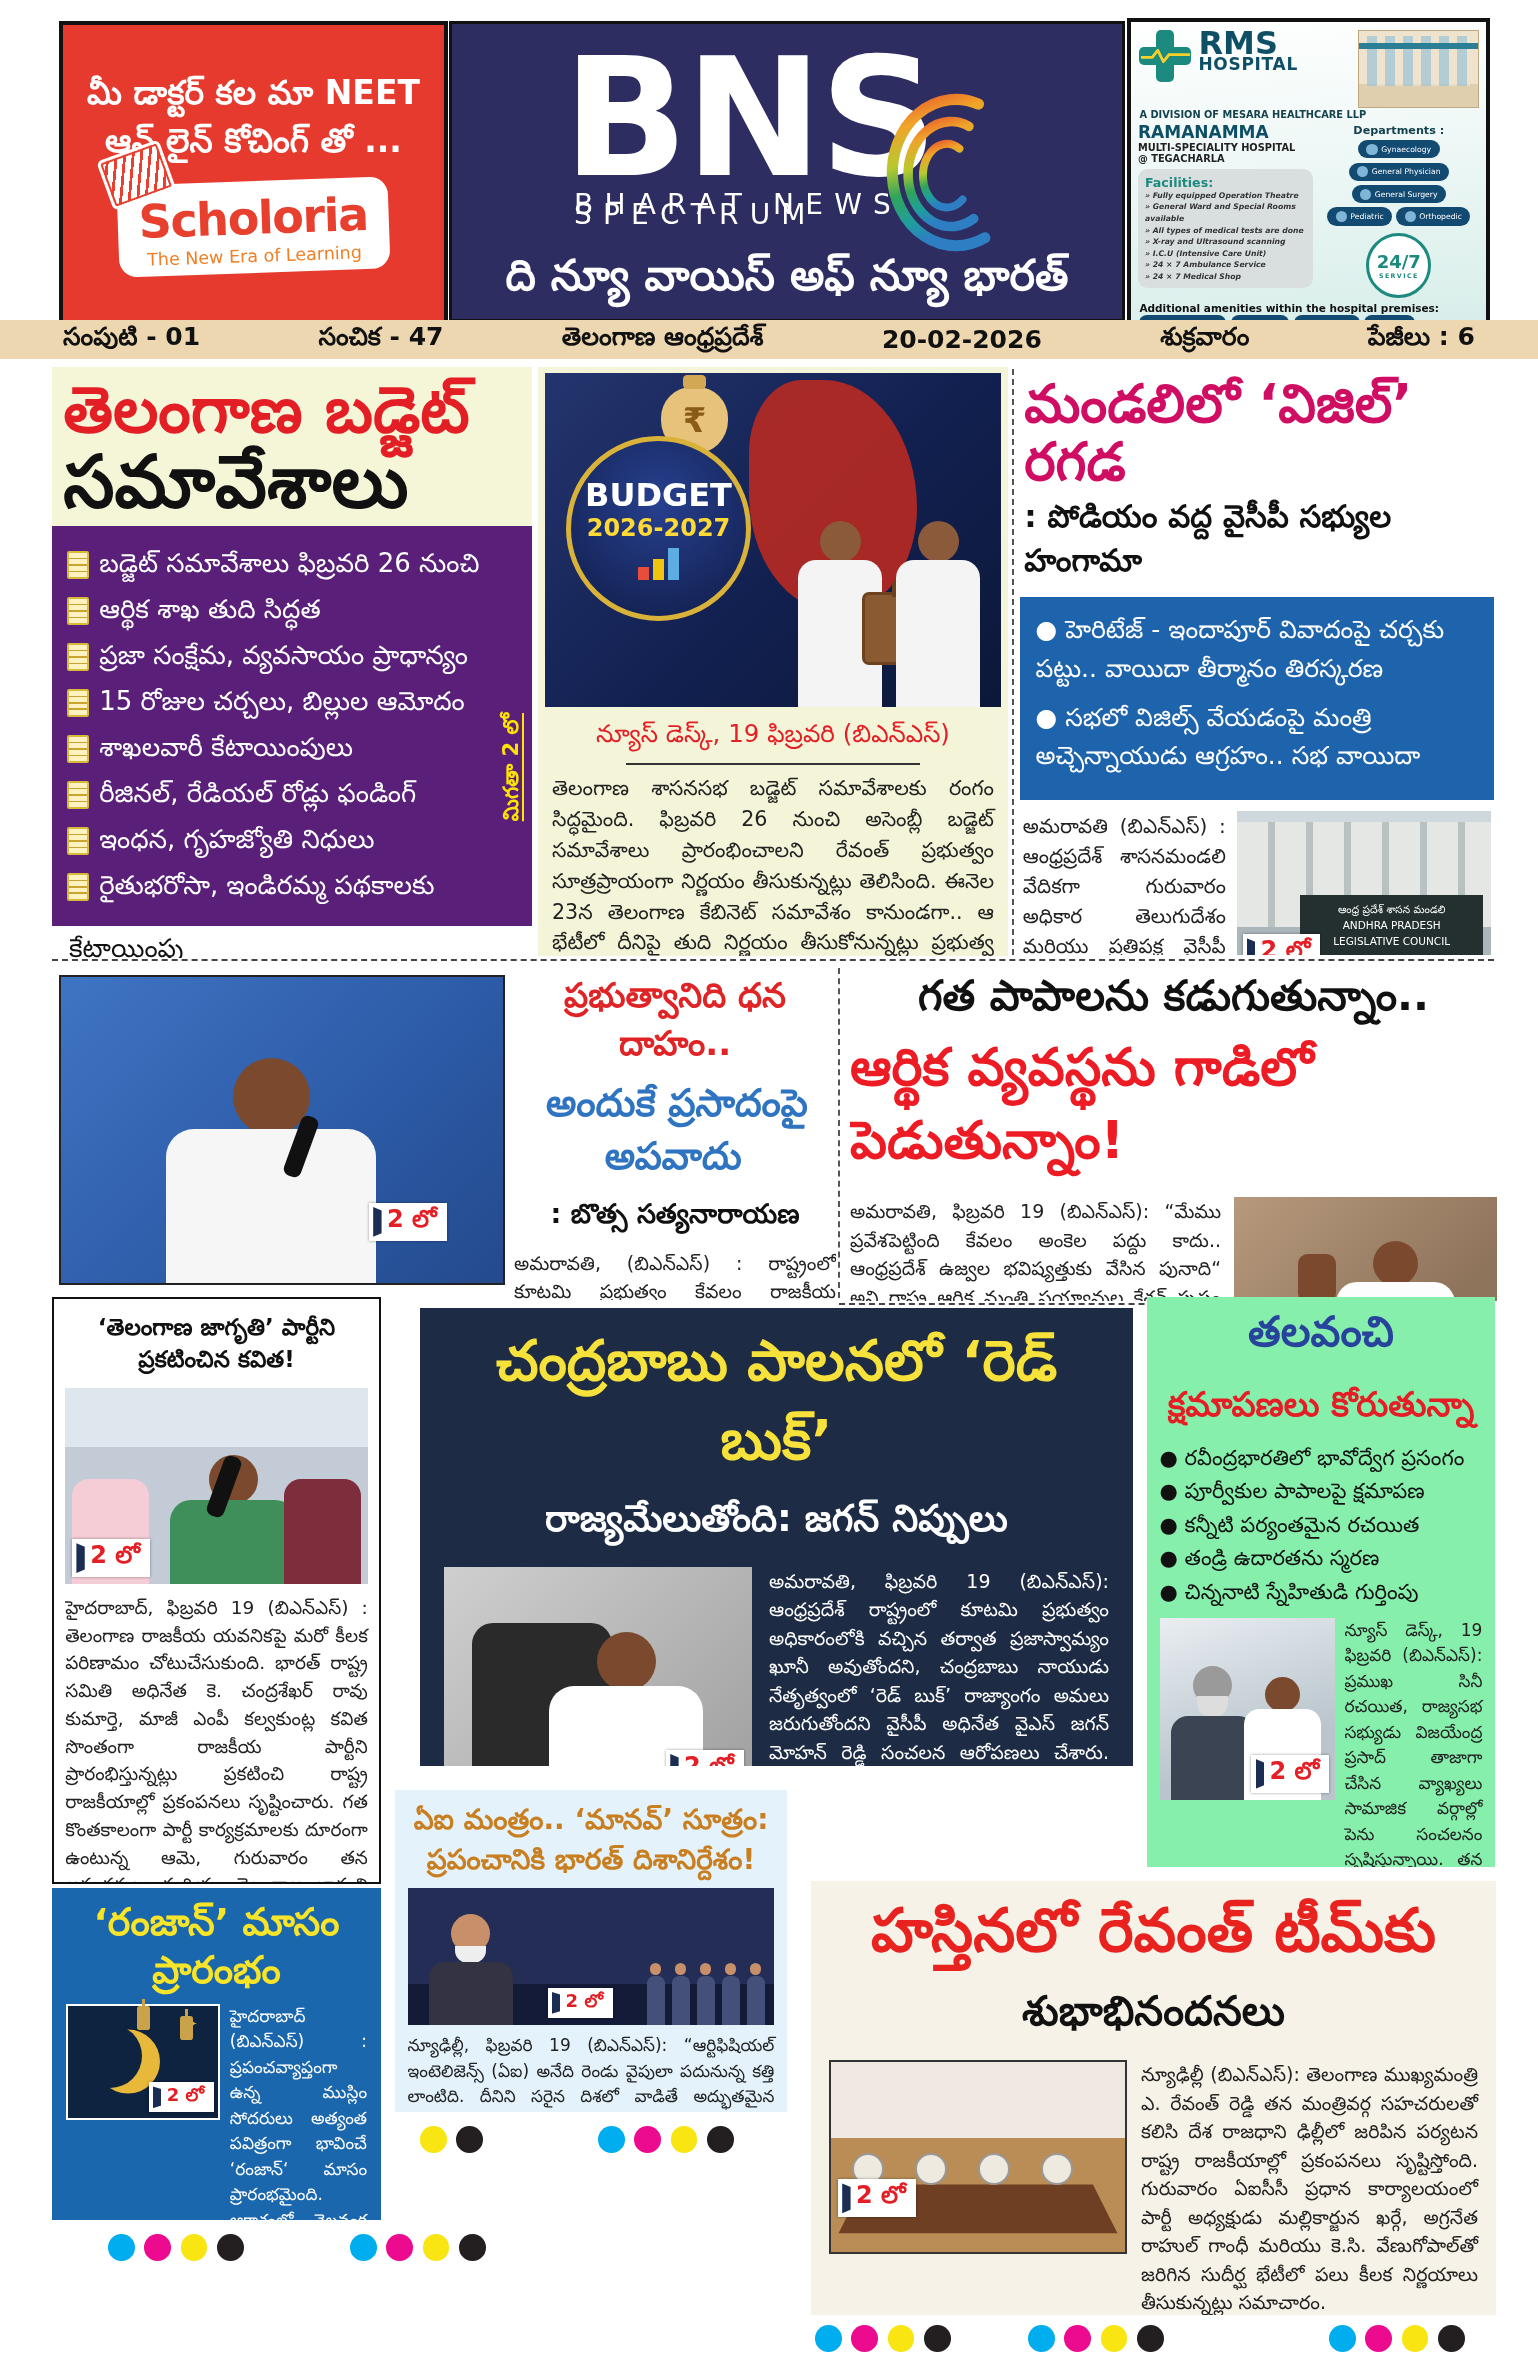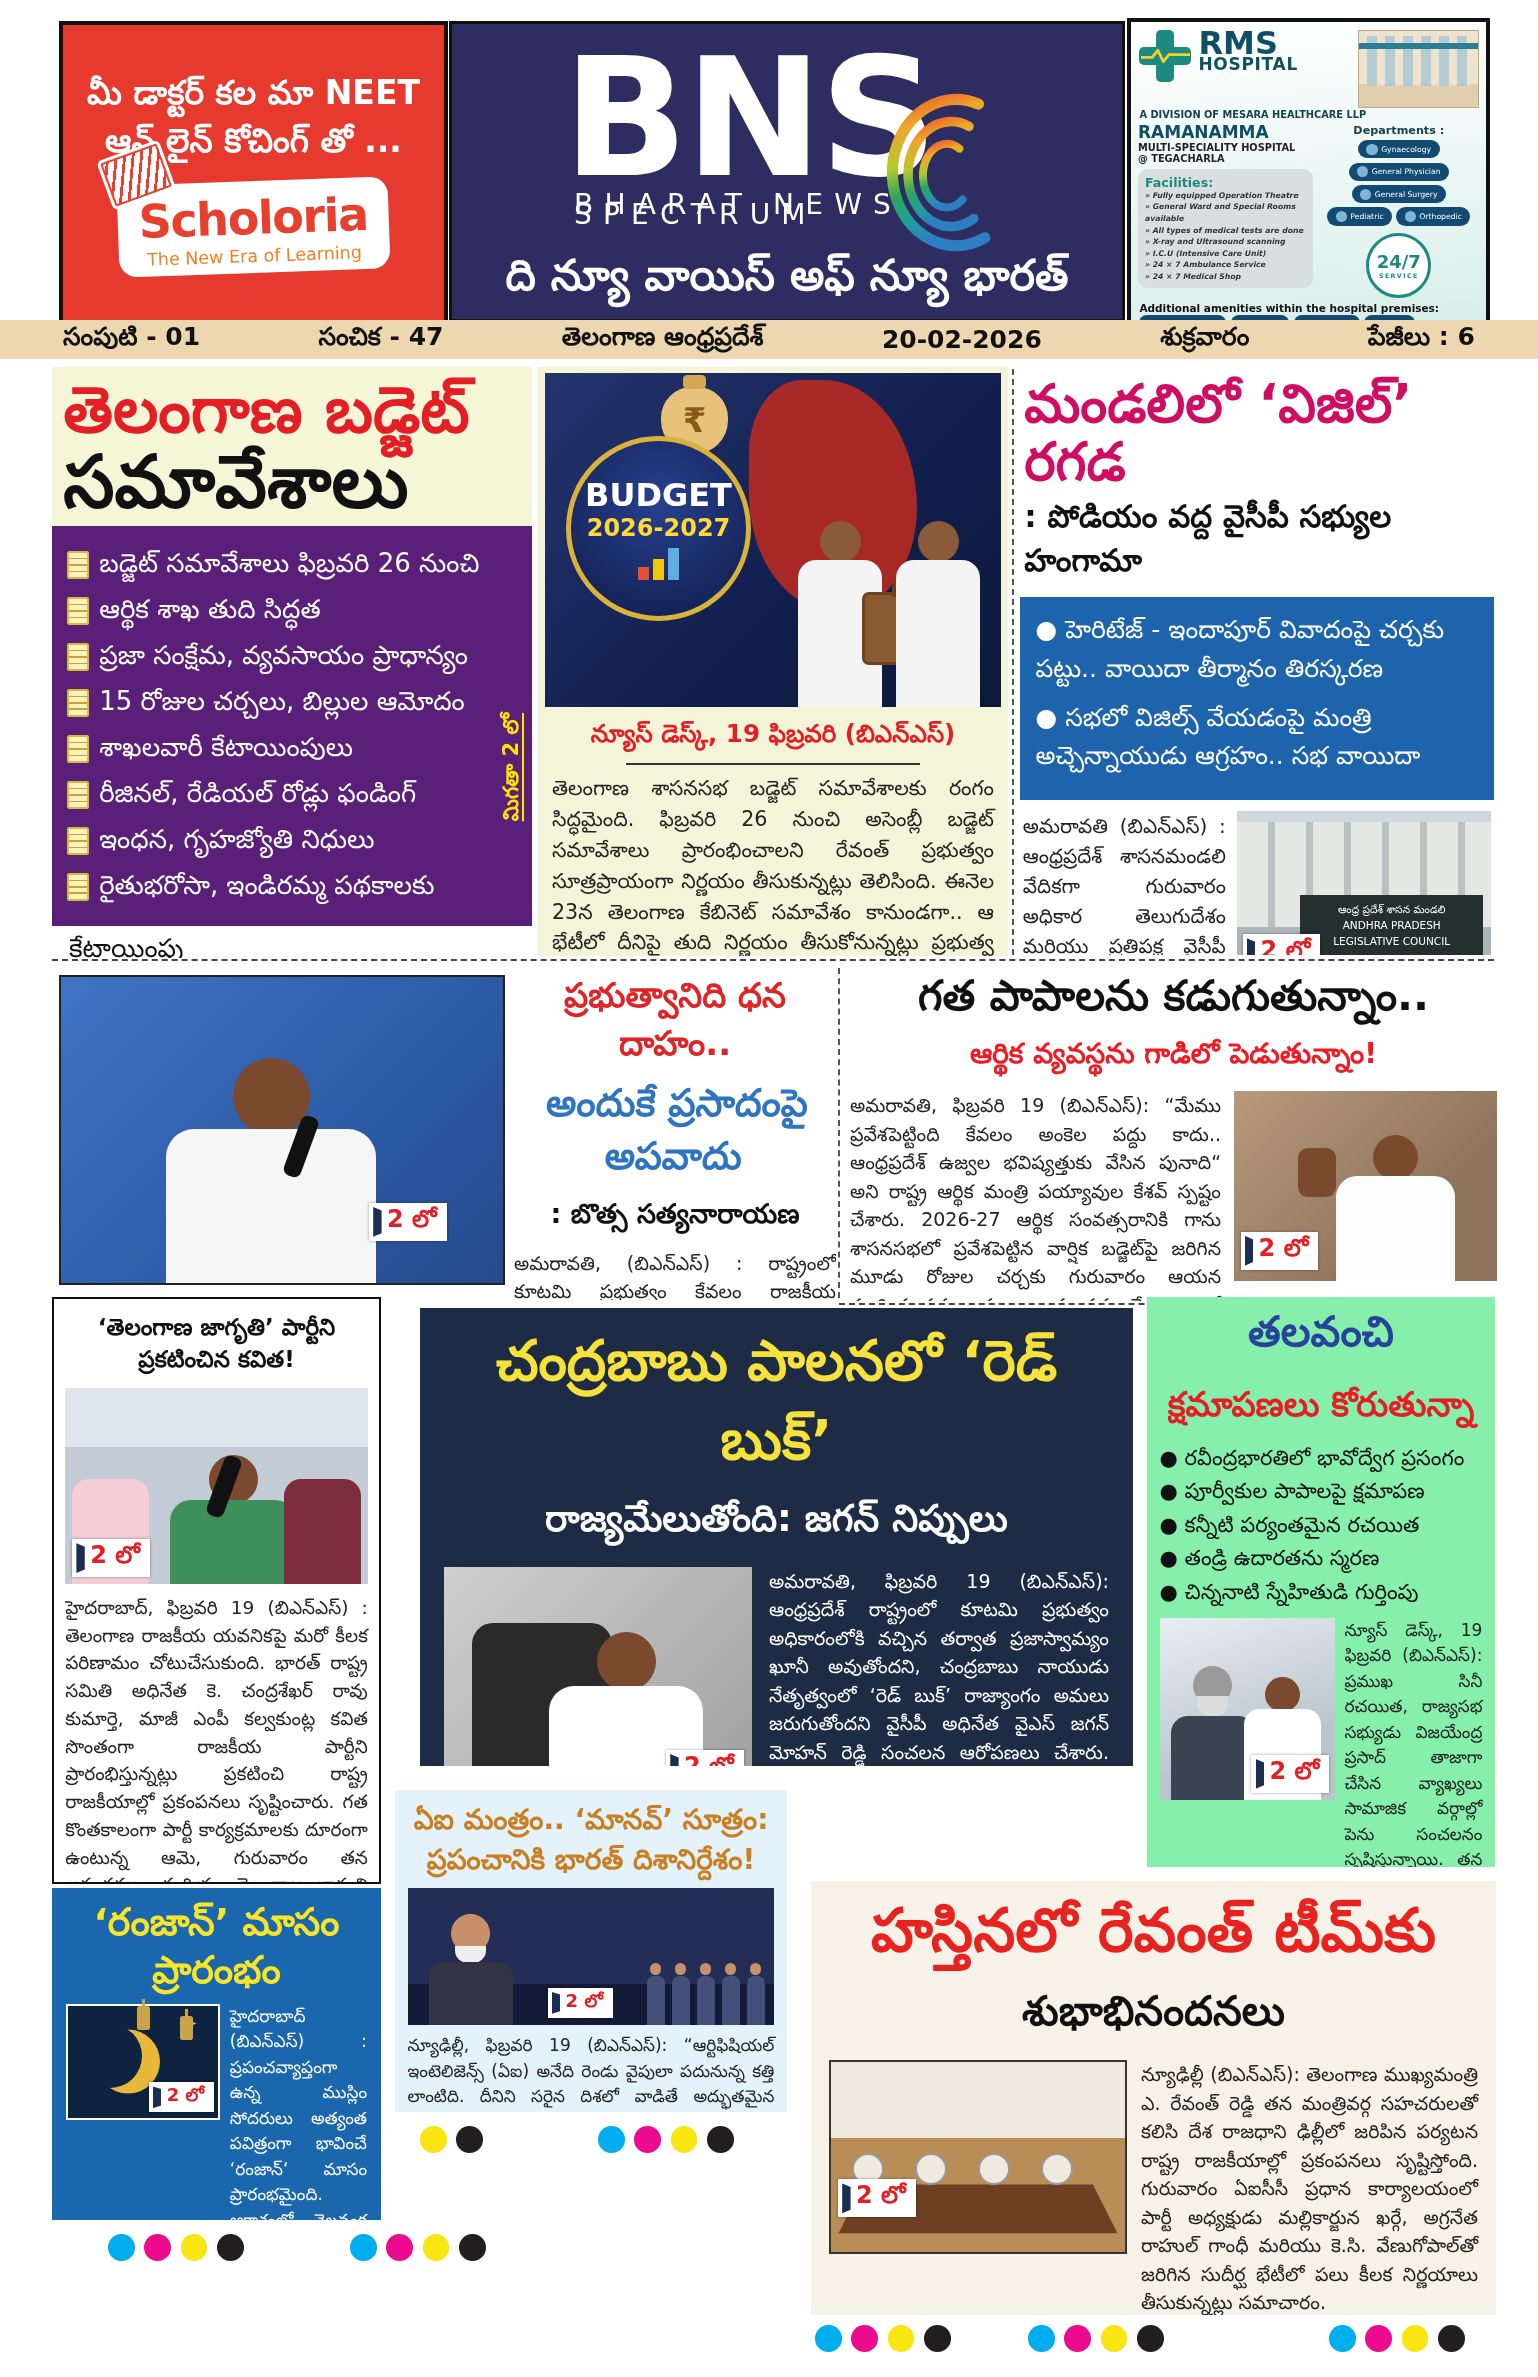--- a/index.html
+++ b/index.html
@@ -89,21 +89,21 @@
             background:#e7c27a;display:flex;align-items:center;justify-content:center;
             color:#8a5a18;font-weight:bold;font-size:34px;}
   .moneybag:before{content:"";position:absolute;top:-11.2px;left:22.4px;width:22.4px;height:14px;background:#d3a855;border-radius:4.2px;}
   .redmap{position:absolute;right:84px;top:7px;width:168px;height:231px;background:#c22a1e;
           border-radius:34% 60% 48% 55%;opacity:.85;}
   .person{position:absolute;bottom:0;}
   .person .head{width:41px;height:41px;border-radius:50%;background:#8a5a3b;margin:0 auto;}
   .person .bodyy{width:84px;height:147px;border-radius:18px 18px 0 0;background:#f4f4f4;margin-top:-2.8px;}
   .briefcase{position:absolute;left:64px;bottom:42px;width:84px;height:67px;background:#8a5a32;border:3.5px solid #6d431f;border-radius:7px;}
   .briefcase:before{content:"";position:absolute;left:26.6px;top:-15.4px;width:26.6px;height:14px;border:4.2px solid #6d431f;border-bottom:none;border-radius:7px 7px 0 0;}
-  .budget-cap{color:#e31e24;font-weight:bold;font-size:24.5px;text-align:center;margin-top:12.6px;}
+  .budget-cap{color:#e31e24;font-weight:normal;font-size:24.5px;text-align:center;margin-top:12.6px;}
   .budget-hr{width:294px;border-top:2.1px solid #333;margin:8.4px auto;}
   .budget-body{font-size:20.6px;color:#222;padding:0 14px;}
   .vsep1{left:1012px;top:369px;height:586px;border-left:2.1px dashed #555;width:0;}
   .hsep1{left:52px;top:959px;width:1442px;border-top:2.8px dashed #444;height:0;}
   .vizil{left:1020px;top:369px;width:474px;height:586px;background:#fff;}
   .vz-h{color:#cf0e63;font-weight:bold;font-size:53px;line-height:1.1;padding:5.6px 4.2px 0;}
   .vz-sub{color:#111;font-weight:bold;font-size:31px;padding:7px 4.2px;}
   .vz-box{background:#1e64ac;color:#fff;margin-top:4.2px;padding:14px 15.4px;}
   .vz-box .bp{font-size:25px;line-height:1.55;margin-bottom:9.8px;}
   .vz-flex{display:flex;gap:11.2px;padding:11.2px 2.8px 0;}
@@ -127,21 +127,21 @@
   .mic{position:absolute;width:18px;height:63px;background:#111;border-radius:7px;transform:rotate(20deg);}
   .botsa-text{left:514px;top:975px;width:322px;height:325px;}
   .bo-h1{color:#e02325;font-weight:bold;font-size:34px;text-align:center;}
   .bo-h2{color:#2f74c0;font-weight:bold;font-size:38px;text-align:center;margin-top:9.8px;transform:skewX(-4deg);}
   .bo-by{color:#111;font-weight:bold;font-size:27px;text-align:center;margin-top:11.2px;}
   .bo-body{font-size:19px;color:#222;margin-top:12.6px;}
   .vsep2{left:838px;top:968px;height:330px;border-left:2.1px dashed #555;width:0;}
   .hsep2{left:839px;top:1303px;width:655px;border-top:2.8px dashed #444;height:0;}
   .keshav{left:850px;top:971px;width:647px;height:330px;}
   .ke-h1{color:#111;font-weight:bold;font-size:42px;text-align:center;}
-  .ke-h2{color:#ed1c24;font-weight:bold;font-size:28px;text-align:center;margin-top:7px;}
+  .ke-h2{color:#ed1c24;font-weight:bold;font-size:52px;margin-top:7px;}
   .ke-flex{display:flex;gap:12.6px;margin-top:14px;}
   .ke-body{font-size:19px;color:#222;width:371px;flex:none;}
   .ke-photo{position:relative;flex:1;height:190px;background:linear-gradient(135deg,#b79a7d,#8f745c 70%);}
   .ke-man{position:absolute;right:42px;bottom:0;}
   .ke-man .head{width:45px;height:45px;margin:0 auto;}
   .ke-man .bodyy{width:119px;height:105px;background:#fdfdfd;border-radius:21px 21px 0 0;margin-top:-4.2px;}
   .ke-hand{position:absolute;right:161px;bottom:84px;width:38px;height:49px;background:#7b4a2e;border-radius:9.8px;}
   
   .kavitha{left:52px;top:1297px;width:329px;height:587px;border:2.8px solid #111;background:#fff;
            padding:8.4px 11.2px;box-sizing:border-box;}

